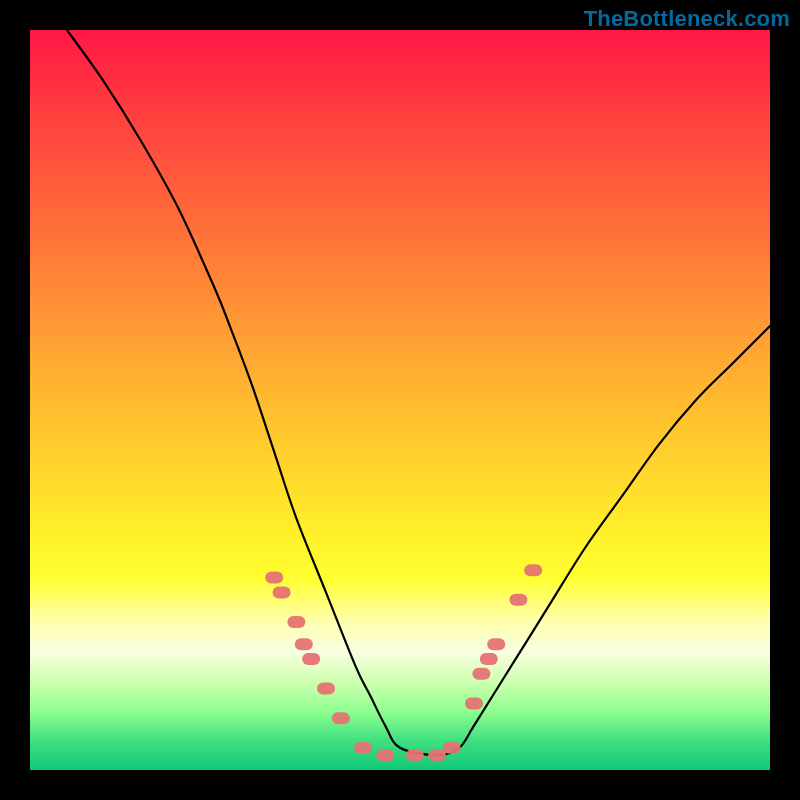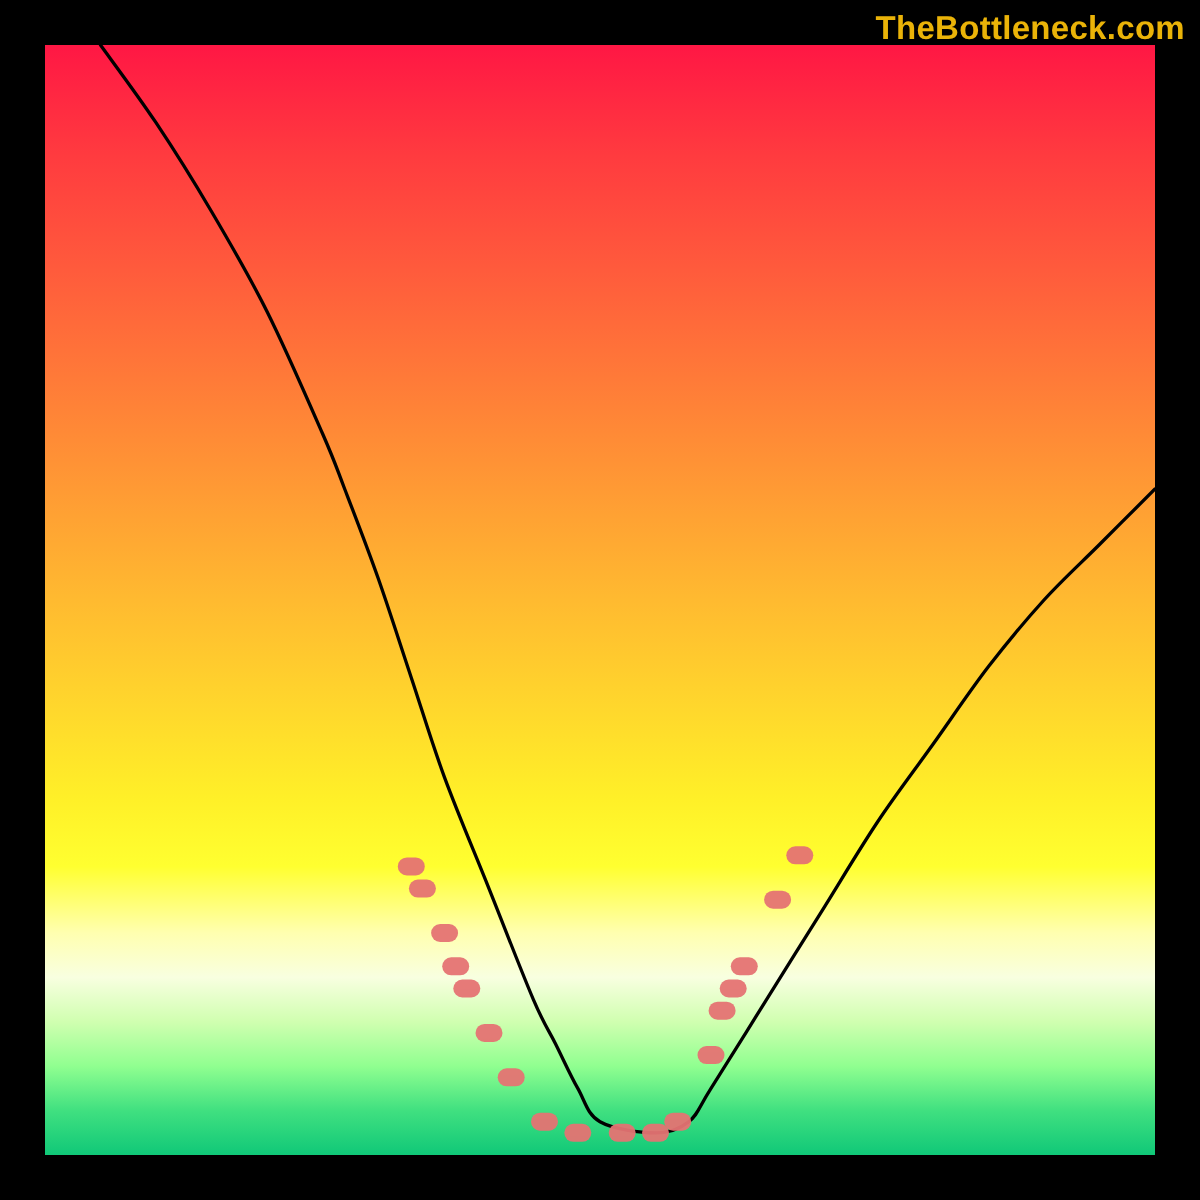--- a/index.html
+++ b/index.html
@@ -46,21 +46,21 @@
     position: absolute;
     left: 0;
     top: 0;
     width: 740px;
     height: 740px;
   }
   .watermark {
     position: absolute;
     top: 6px;
     right: 10px;
-    color: #eab308;
+    color: #0369a1;
     font-size: 22px;
     font-weight: 600;
     letter-spacing: 0.2px;
     user-select: none;
   }
 </style>
 </head>
 <body>
 
 <div class="frame">

